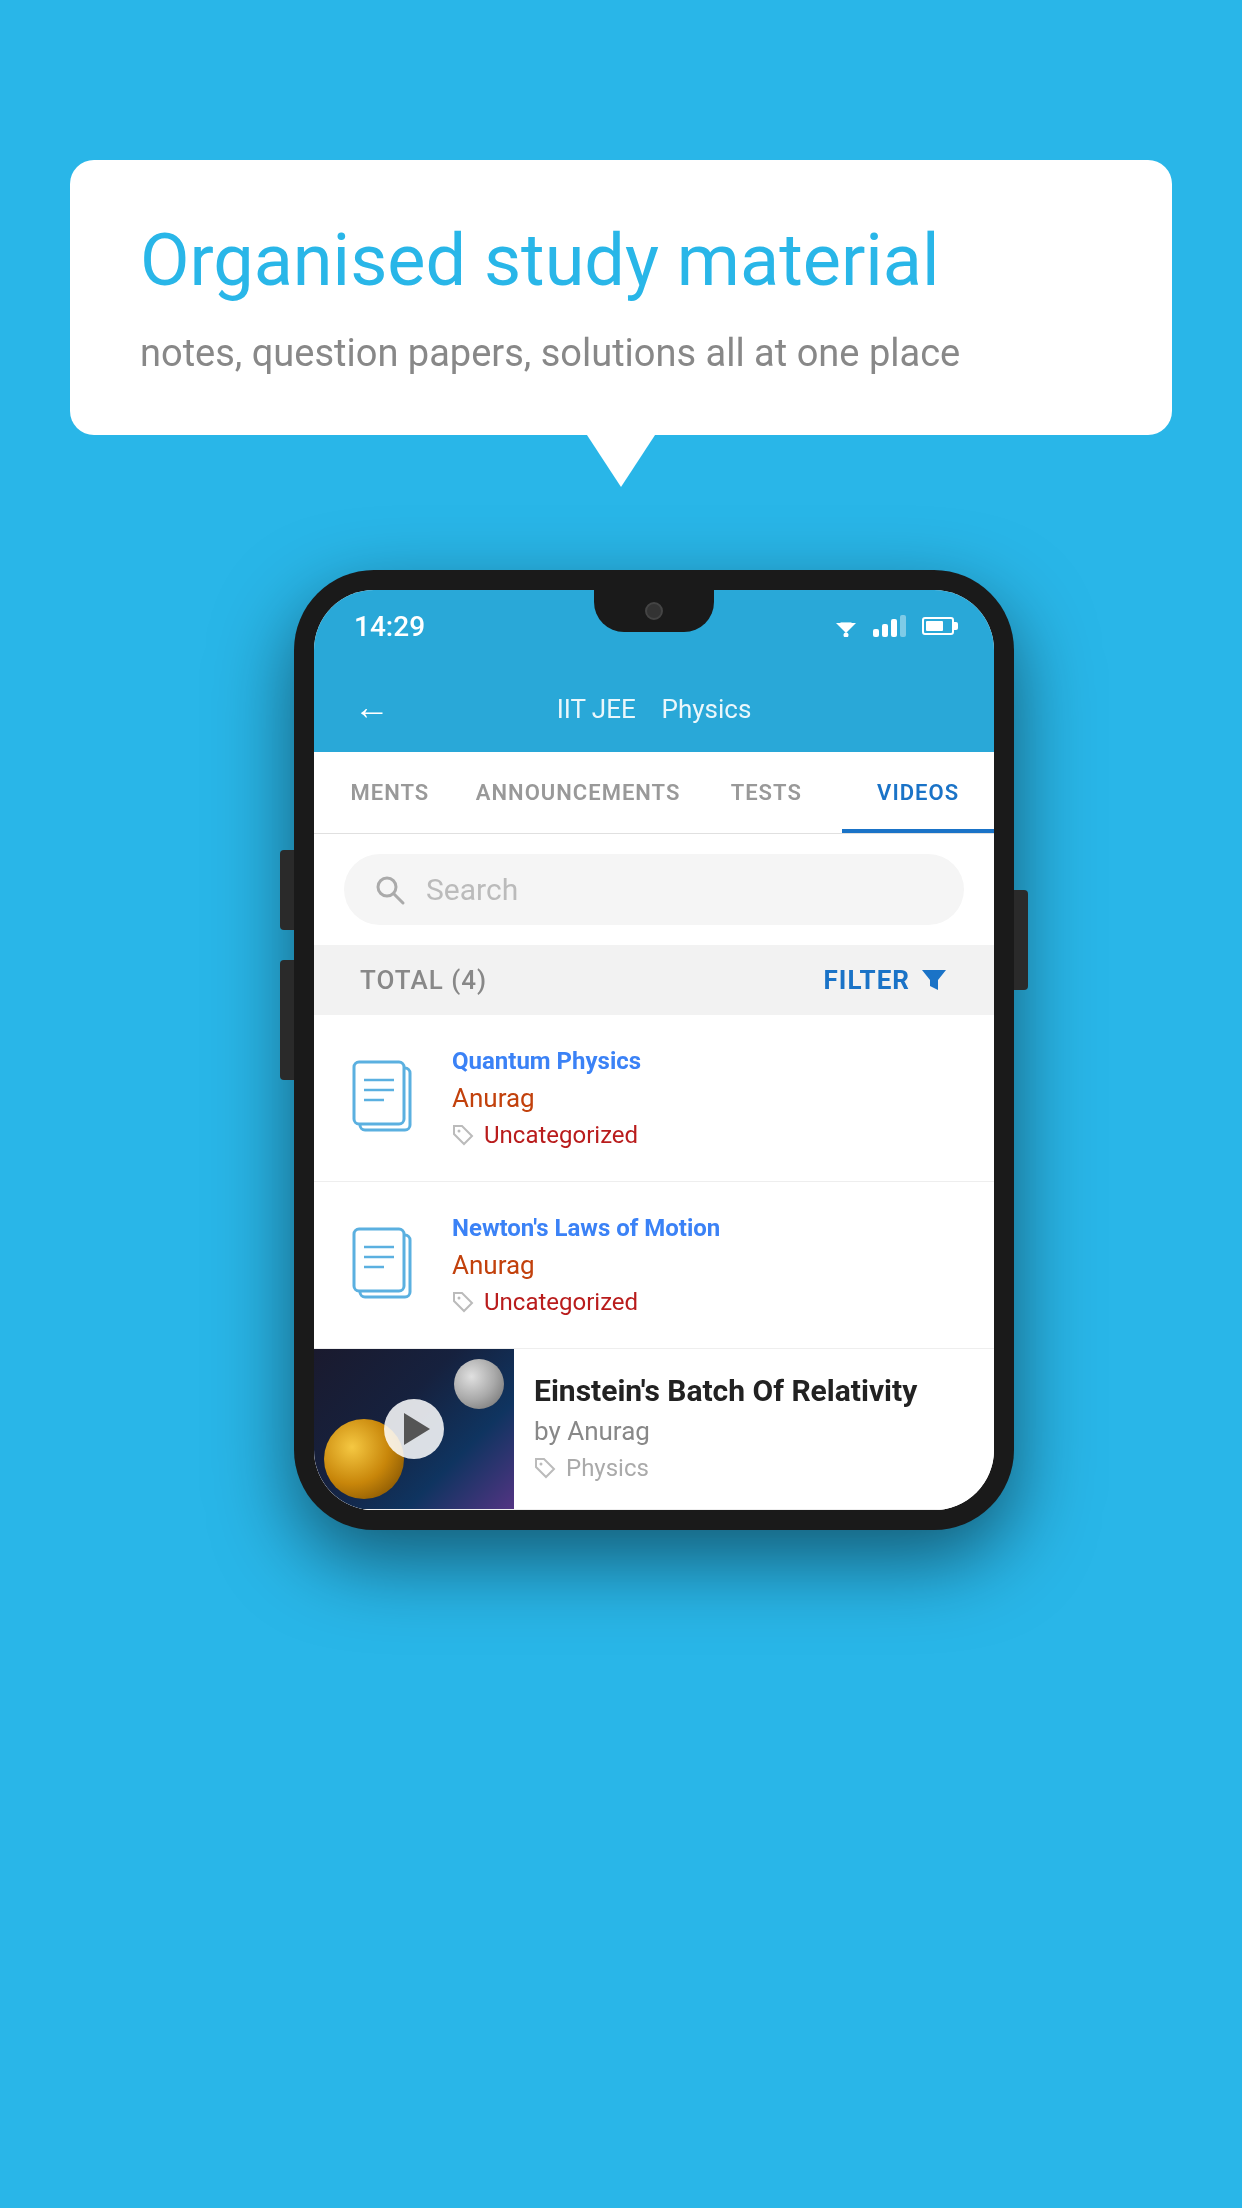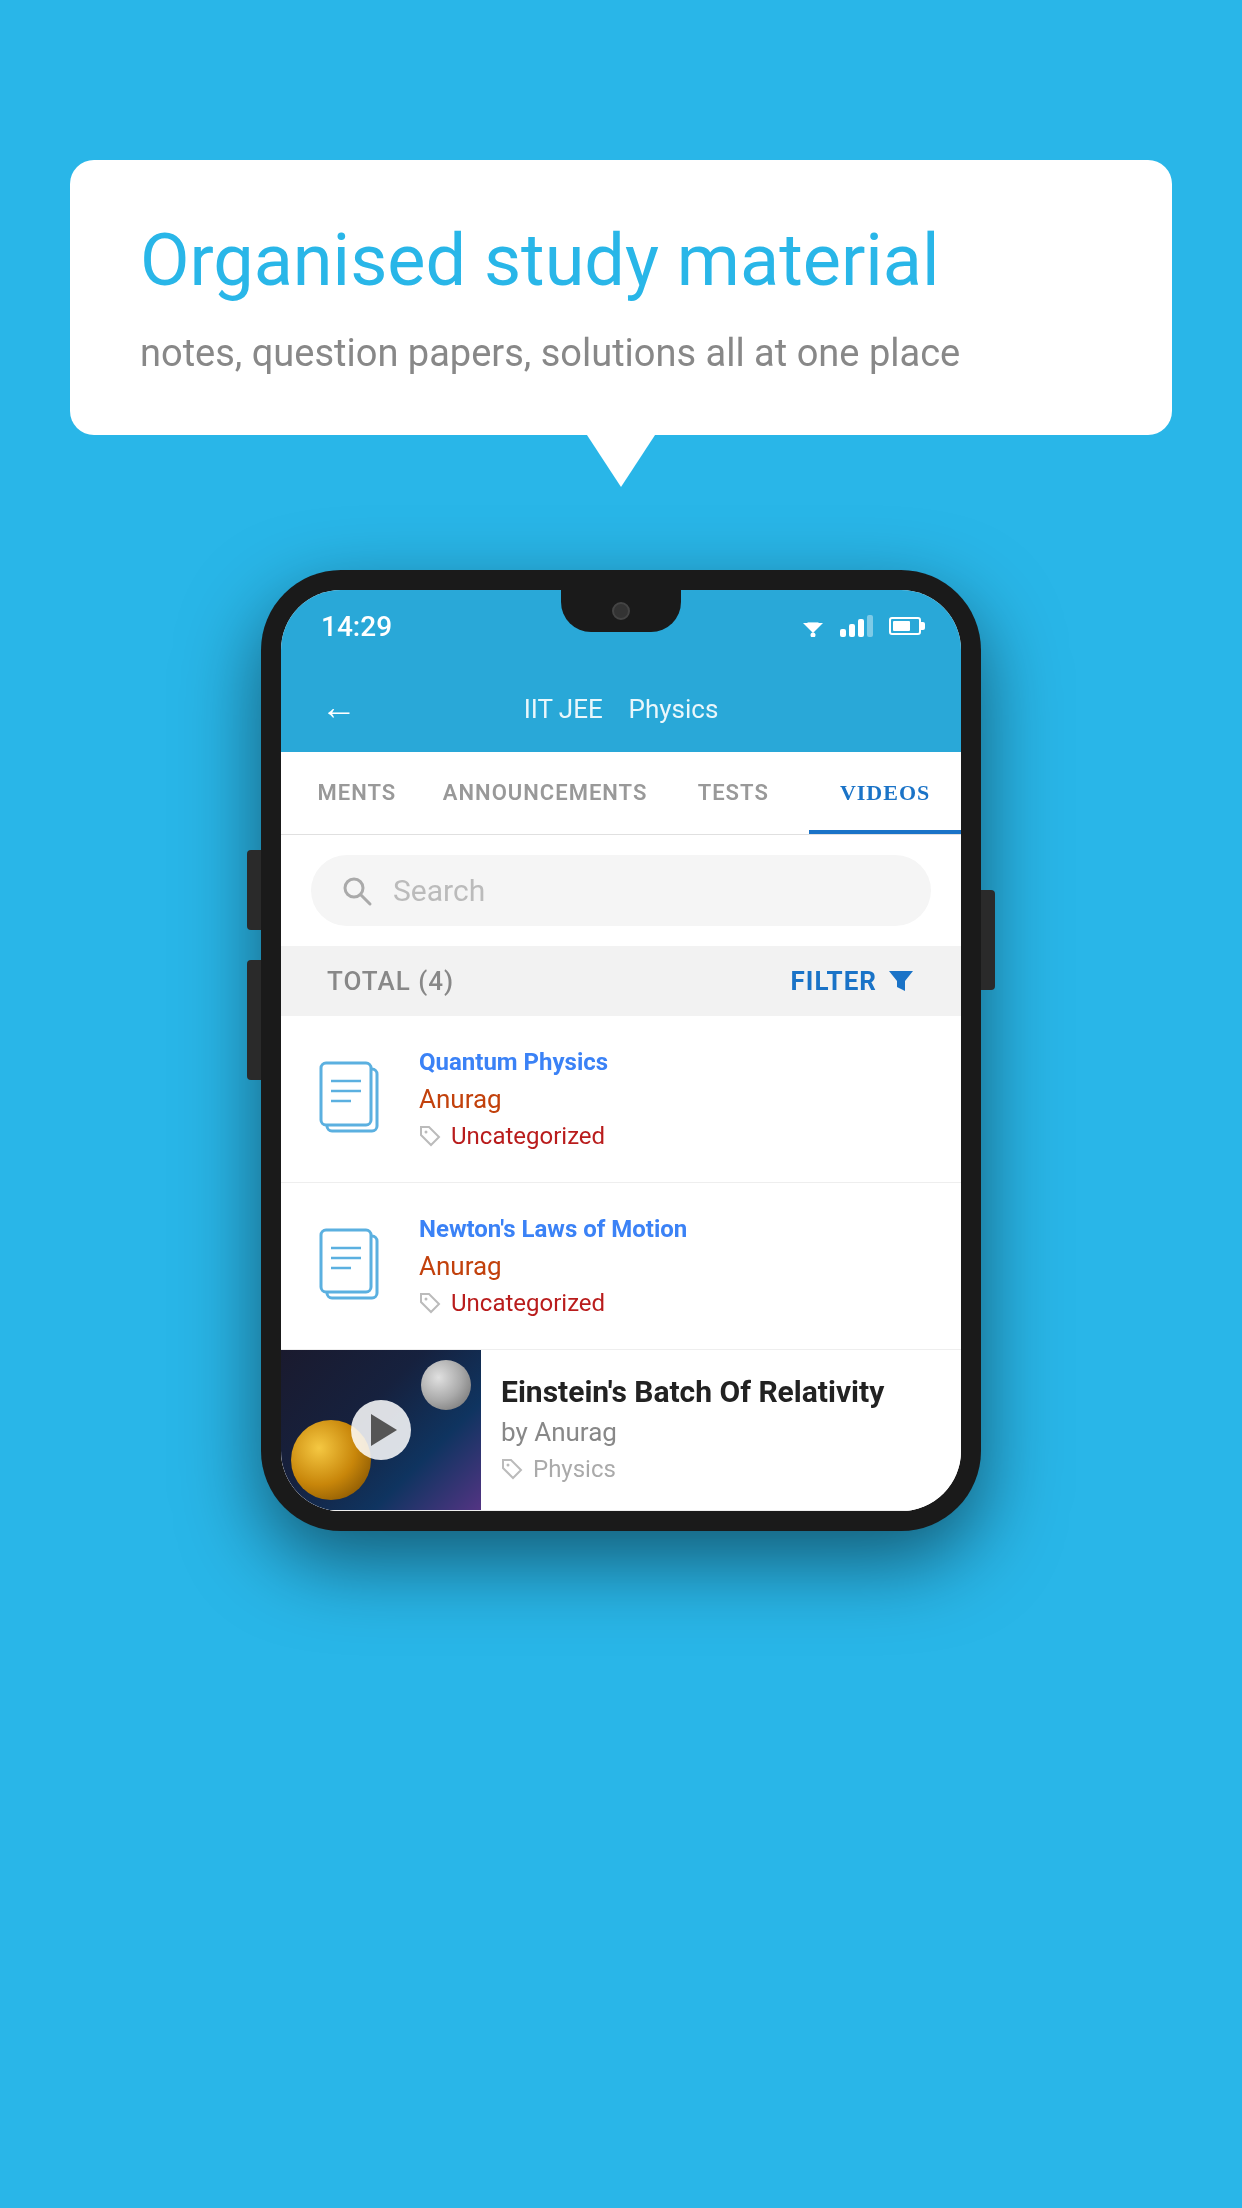--- a/index.html
+++ b/index.html
@@ -64,20 +64,21 @@
       width: 720px;
     }
 
     .phone {
       width: 720px;
       background: #1a1a1a;
       border-radius: 80px;
       padding: 20px;
       position: relative;
       box-shadow: 0 30px 80px rgba(0,0,0,0.5);
+      margin-left: 33px;
     }
 
     
     .phone::before {
       content: '';
       position: absolute;
       left: -14px;
       top: 280px;
       width: 14px;
       height: 80px;
@@ -248,21 +249,20 @@
       font-size: 22px;
       font-weight: 600;
       color: #999;
       letter-spacing: 1px;
       position: relative;
       cursor: pointer;
     }
 
     .tab.active {
       color: #1a73c7;
-      font-family: Liberation Serif, serif;
     }
 
     .tab.active::after {
       content: '';
       position: absolute;
       bottom: 0;
       left: 0;
       right: 0;
       height: 4px;
       background: #1a73c7;

